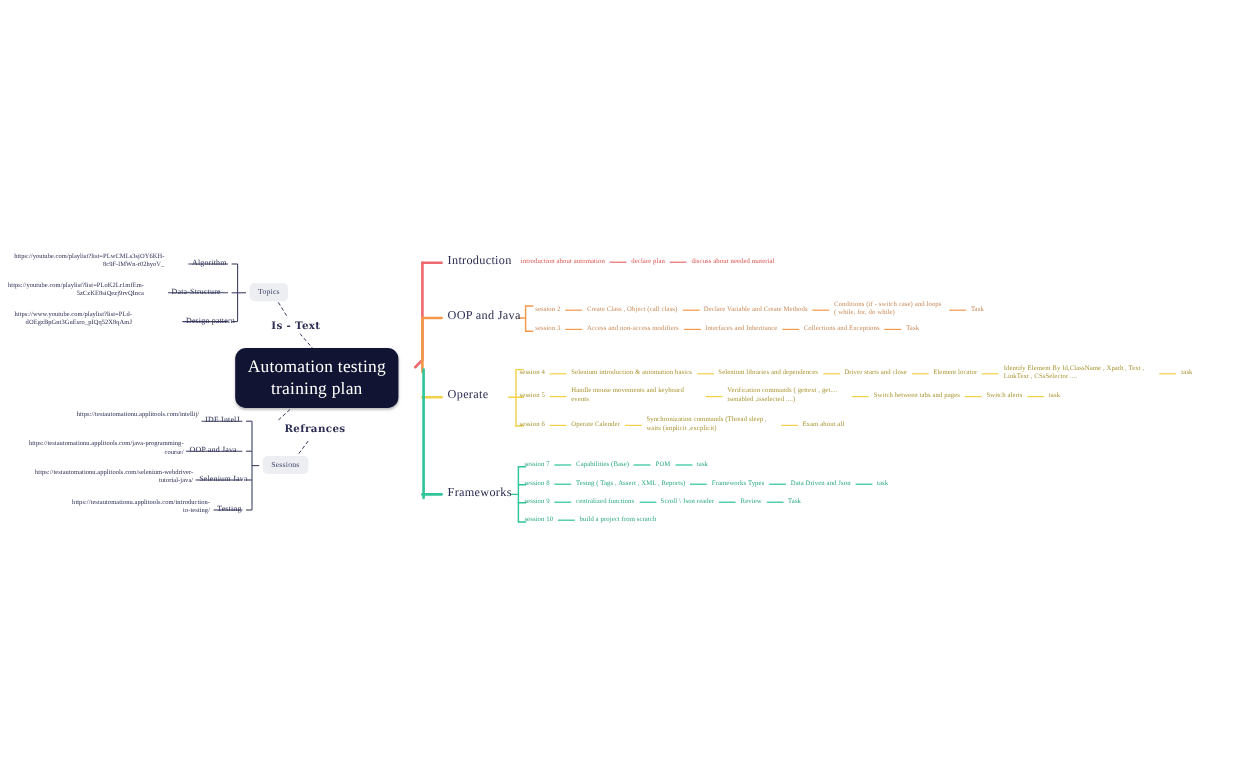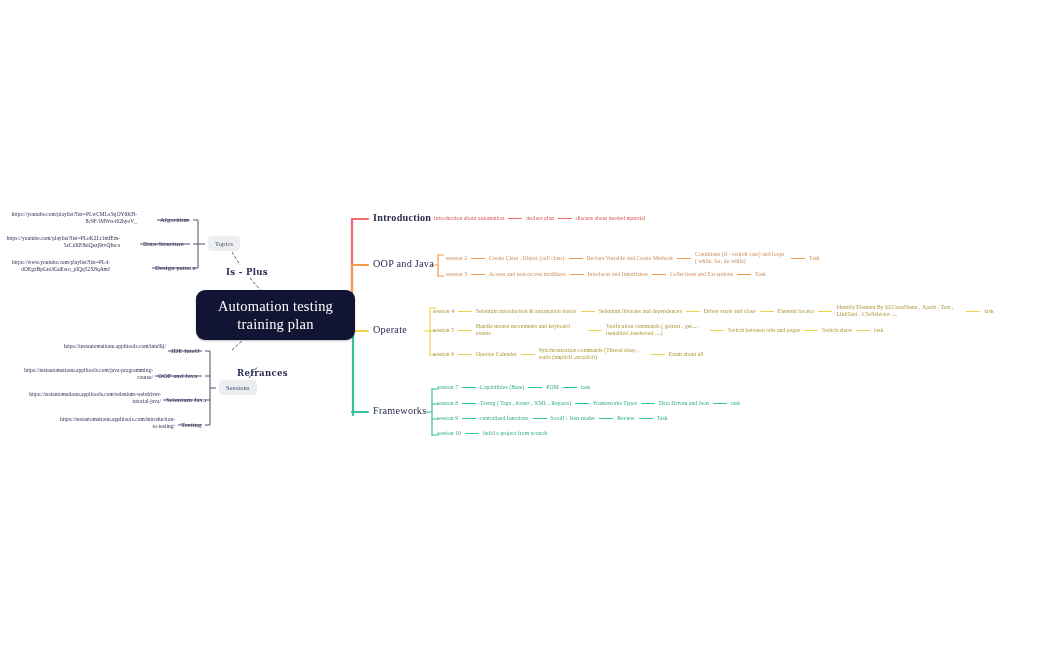--- a/index.html
+++ b/index.html
@@ -19,21 +19,21 @@
   .canvas {
     position: absolute;
     inset: 0;
   }
 
   
   .center-node {
     position: absolute;
     left: 196px;
     top: 290px;
-    width: 159px;
+    width: 136px;
     height: 50px;
     background: #111432;
     border-radius: 9px;
     color: #ffffff;
     display: flex;
     align-items: center;
     justify-content: center;
     text-align: center;
     font-size: 14.5px;
     line-height: 1.25;
@@ -62,21 +62,21 @@
     position: absolute;
     font-family: "DejaVu Serif", serif;
     font-weight: bold;
     font-size: 8.6px;
     color: #2b2d52;
     letter-spacing: .3px;
     white-space: nowrap;
     z-index: 5;
   }
   #annot-isplus { left: 226px; top: 267px; }
-  #annot-refrances { left: 237px; top: 368px; }
+  #annot-refrances { left: 237px; top: 353px; }
 
   
   .lbl {
     position: absolute;
     font-size: 6.6px;
     color: #2b2d52;
     white-space: nowrap;
     letter-spacing: .15px;
     z-index: 4;
   }
@@ -212,21 +212,21 @@
       <path d="M432,404 L438,404"></path>
       <path d="M432,419 L438,419"></path>
       <path d="M432,435 L438,435"></path>
     </g>
   </svg>
 
   <div class="center-node">
     <span>Automation testing training plan</span>
   </div>
 
-  <div class="annot" id="annot-isplus">Is - Plus</div>
+  <div class="annot" id="annot-isplus">Is - Text</div>
   <div class="annot" id="annot-refrances">Refrances</div>
 
   <div class="pill" id="pill-topics">Topics</div>
   <div class="pill" id="pill-sessions">Sessions</div>
 
   <div class="lbl" style="left:160px; top:216px;">Algorithm</div>
   <div class="url" style="right:913px; top:211px; width:135px;">https://youtube.com/playlist?list=PLwCMLs3sjOY6KH-8c9F-lMWn-r02hyoV_</div>
 
   <div class="lbl" style="left:143px; top:240px;">Data-Structure</div>
   <div class="url" style="right:930px; top:235px; width:140px;">https://youtube.com/playlist?list=PLoK2Lr1mfEm-5zCzKE8siQezj9rvQInca</div>
@@ -239,21 +239,21 @@
 
   <div class="lbl" style="left:158px; top:372px;">OOP and Java</div>
   <div class="url" style="right:897px; top:367px; width:130px;">https://testautomationu.applitools.com/java-programming-course/</div>
 
   <div class="lbl" style="left:166px; top:396px;">Selenium Java</div>
   <div class="url" style="right:889px; top:391px; width:135px;">https://testautomationu.applitools.com/selenium-webdriver-tutorial-java/</div>
 
   <div class="lbl" style="left:181px; top:421px;">Testing</div>
   <div class="url" style="right:875px; top:416px; width:120px;">https://testautomationu.applitools.com/introduction-to-testing/</div>
 
-  <div class="branch-label" style="left:373px; top:212px;font-weight:bold;">Introduction</div>
+  <div class="branch-label" style="left:373px; top:212px;">Introduction</div>
   <div class="branch-label" style="left:373px; top:258px;">OOP and Java</div>
   <div class="branch-label" style="left:373px; top:324px;">Operate</div>
   <div class="branch-label" style="left:373px; top:405px;">Frameworks</div>
 
   <div class="chain t-intro" style="left:434px; top:215px;">
       <span class="node">introduction about automation</span>
       <span class="dash" style="background: rgb(239, 106, 111); width: 14px;"></span>
       <span class="node">declare plan</span>
       <span class="dash" style="background: rgb(239, 106, 111); width: 14px;"></span>
       <span class="node">discuss about needed material</span>

